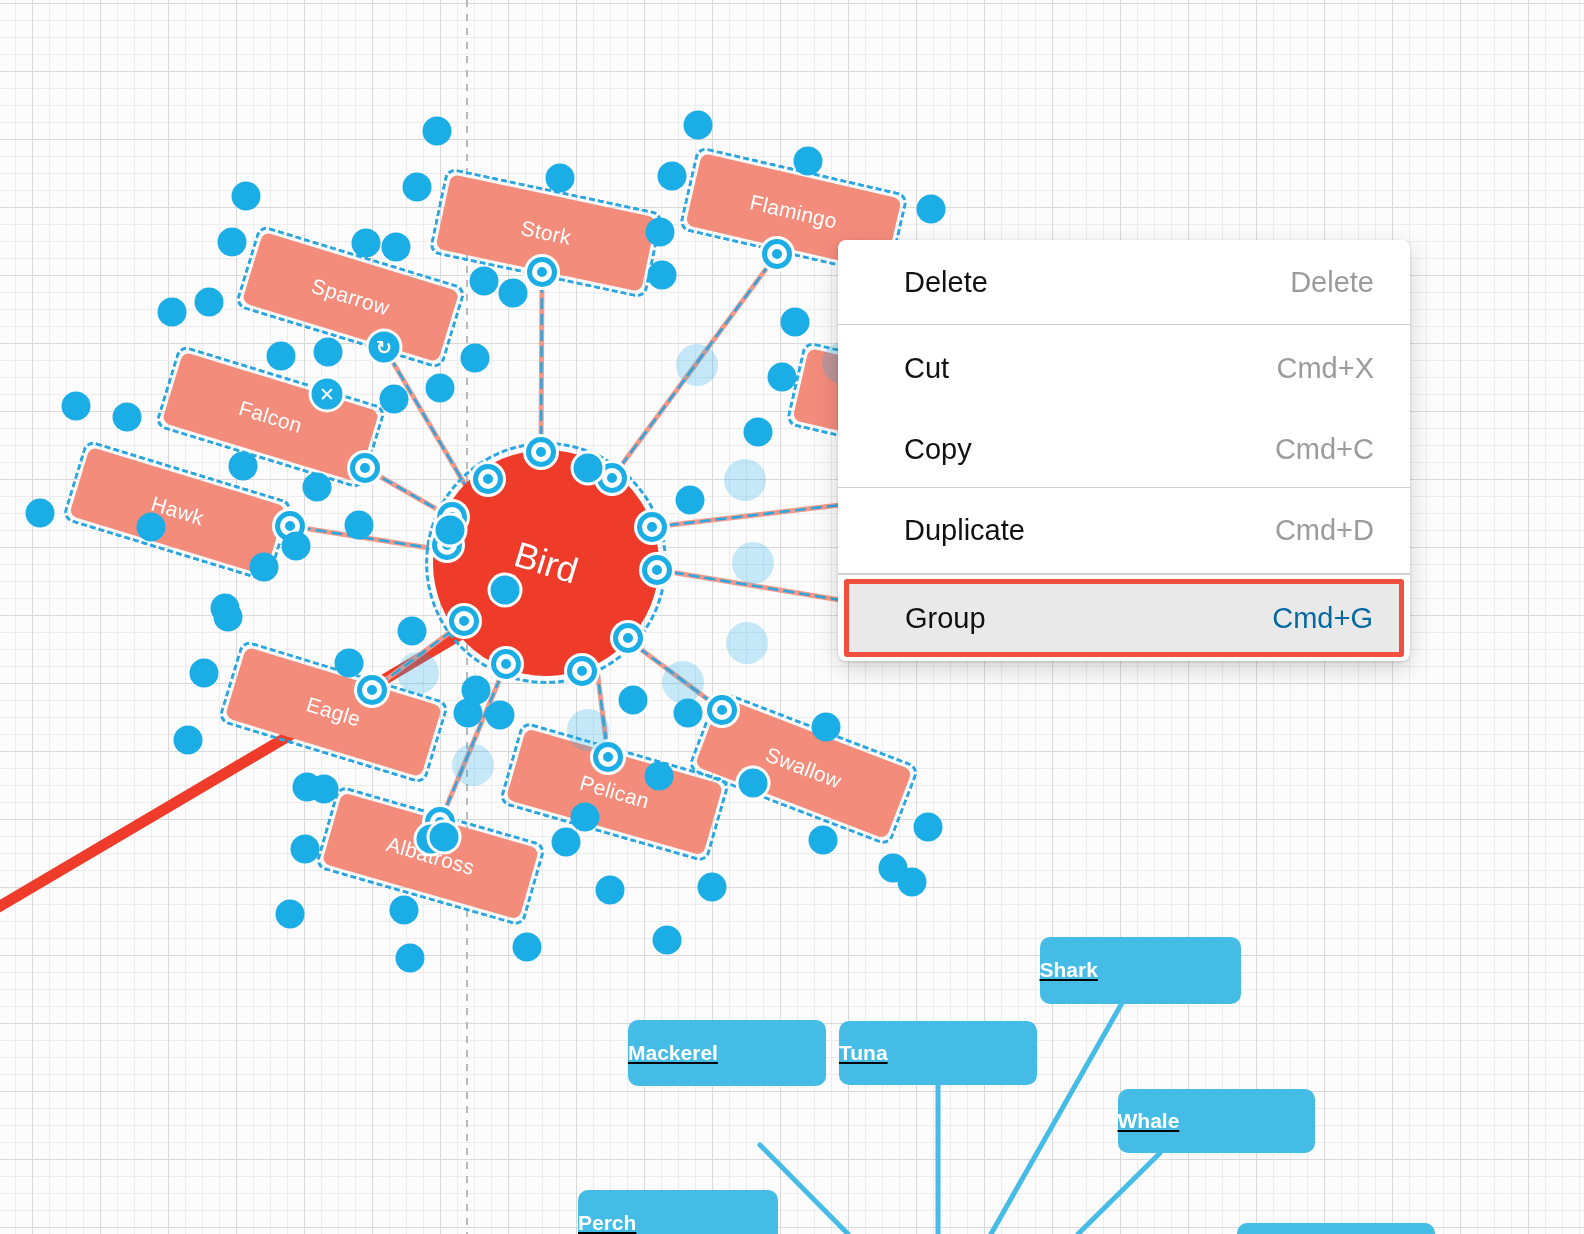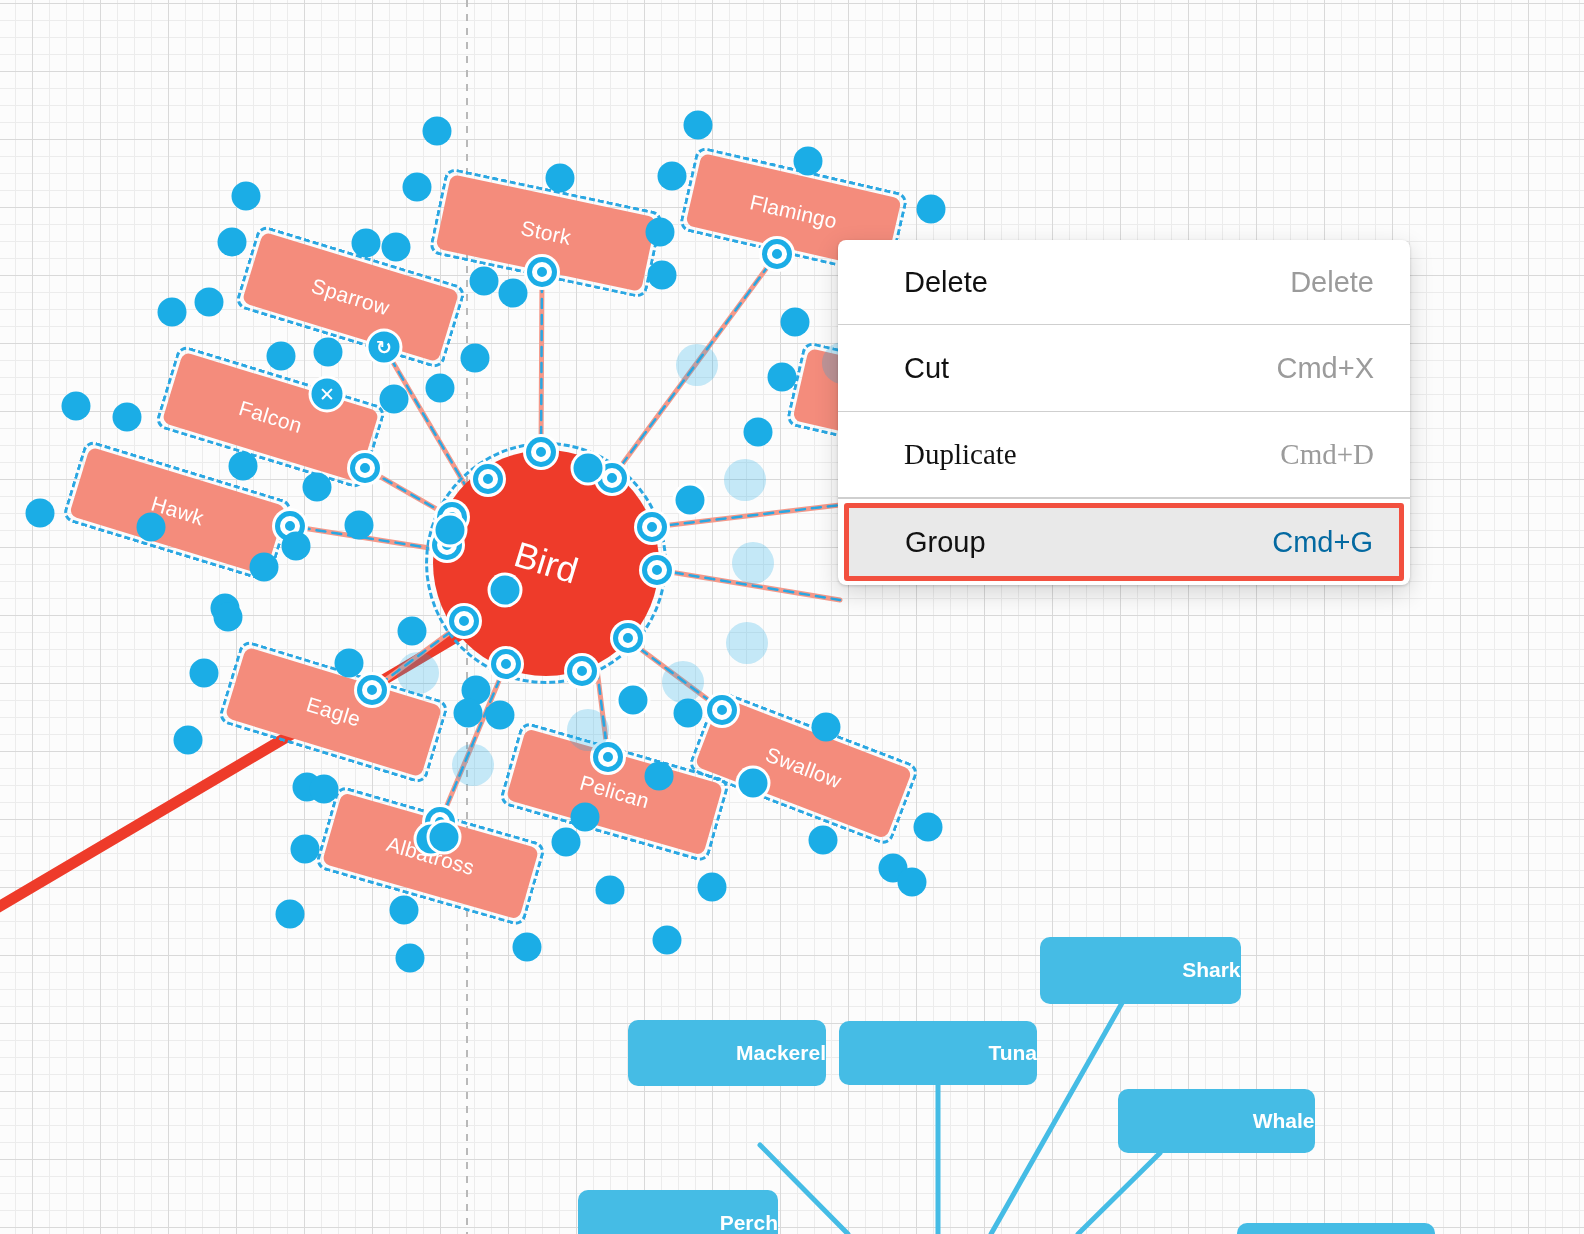--- a/index.html
+++ b/index.html
@@ -43,21 +43,21 @@
   .glyph-handle{
     position:absolute;width:31px;height:31px;border-radius:50%;
     box-shadow:0 0 0 3px #fff;transform:translate(-50%,-50%);
     display:flex;align-items:center;justify-content:center;
     color:#fff;font-size:19px;font-weight:bold;line-height:1;
   }
   .dot{position:absolute;width:29px;height:29px;border-radius:50%;transform:translate(-50%,-50%);}
   .dot.halo{box-shadow:0 0 0 3px #fff;}
   .dot.light{width:42px;height:42px;opacity:.25;}
   .fnode{
-    position:absolute;border-radius:10px;display:flex;align-items:center;justify-content:flex-end;
+    position:absolute;border-radius:10px;display:flex;align-items:center;justify-content:flex-start;text-decoration:underline;
   }
   .fnode .lbl{color:#fff;font-size:21px;font-weight:bold;}
   #menu{
     position:absolute;background:#fff;border-radius:8px;
     box-shadow:0 1px 3px rgba(0,0,0,.18),0 8px 24px rgba(0,0,0,.16);
     display:flex;flex-direction:column;z-index:50;
   }
   .menu-row{
     display:flex;align-items:center;justify-content:space-between;
     padding:0 36px 0 66px;font-size:29px;color:#111;flex:0 0 auto;
@@ -276,22 +276,26 @@
   <div id="menu" style="left: 838px; top: 240px; width: 572px;">
       <div class="menu-row" style="height: 84px;">
         <span>Delete</span>
         <span class="sc">Delete</span>
       </div>
       <div class="menu-sep"></div>
       <div class="menu-row" style="height: 86px;">
         <span>Cut</span>
         <span class="sc">Cmd+X</span>
       </div>
+      <div class="menu-row" style="height: 76px;">
+        <span>Copy</span>
+        <span class="sc">Cmd+C</span>
+      </div>
       <div class="menu-sep"></div>
-      <div class="menu-row" style="height: 85px; font-family: Liberation Serif, serif;">
+      <div class="menu-row" style="height: 85px;">
         <span>Duplicate</span>
         <span class="sc">Cmd+D</span>
       </div>
       <div class="menu-sep"></div>
       <div class="menu-sep"></div>
       <div class="menu-group-wrap">
         <div class="menu-group" style="height: 68px; background: rgb(233, 233, 233); border-color: rgb(242, 80, 63);">
           <span>Group</span>
           <span class="sc">Cmd+G</span>
         </div>

